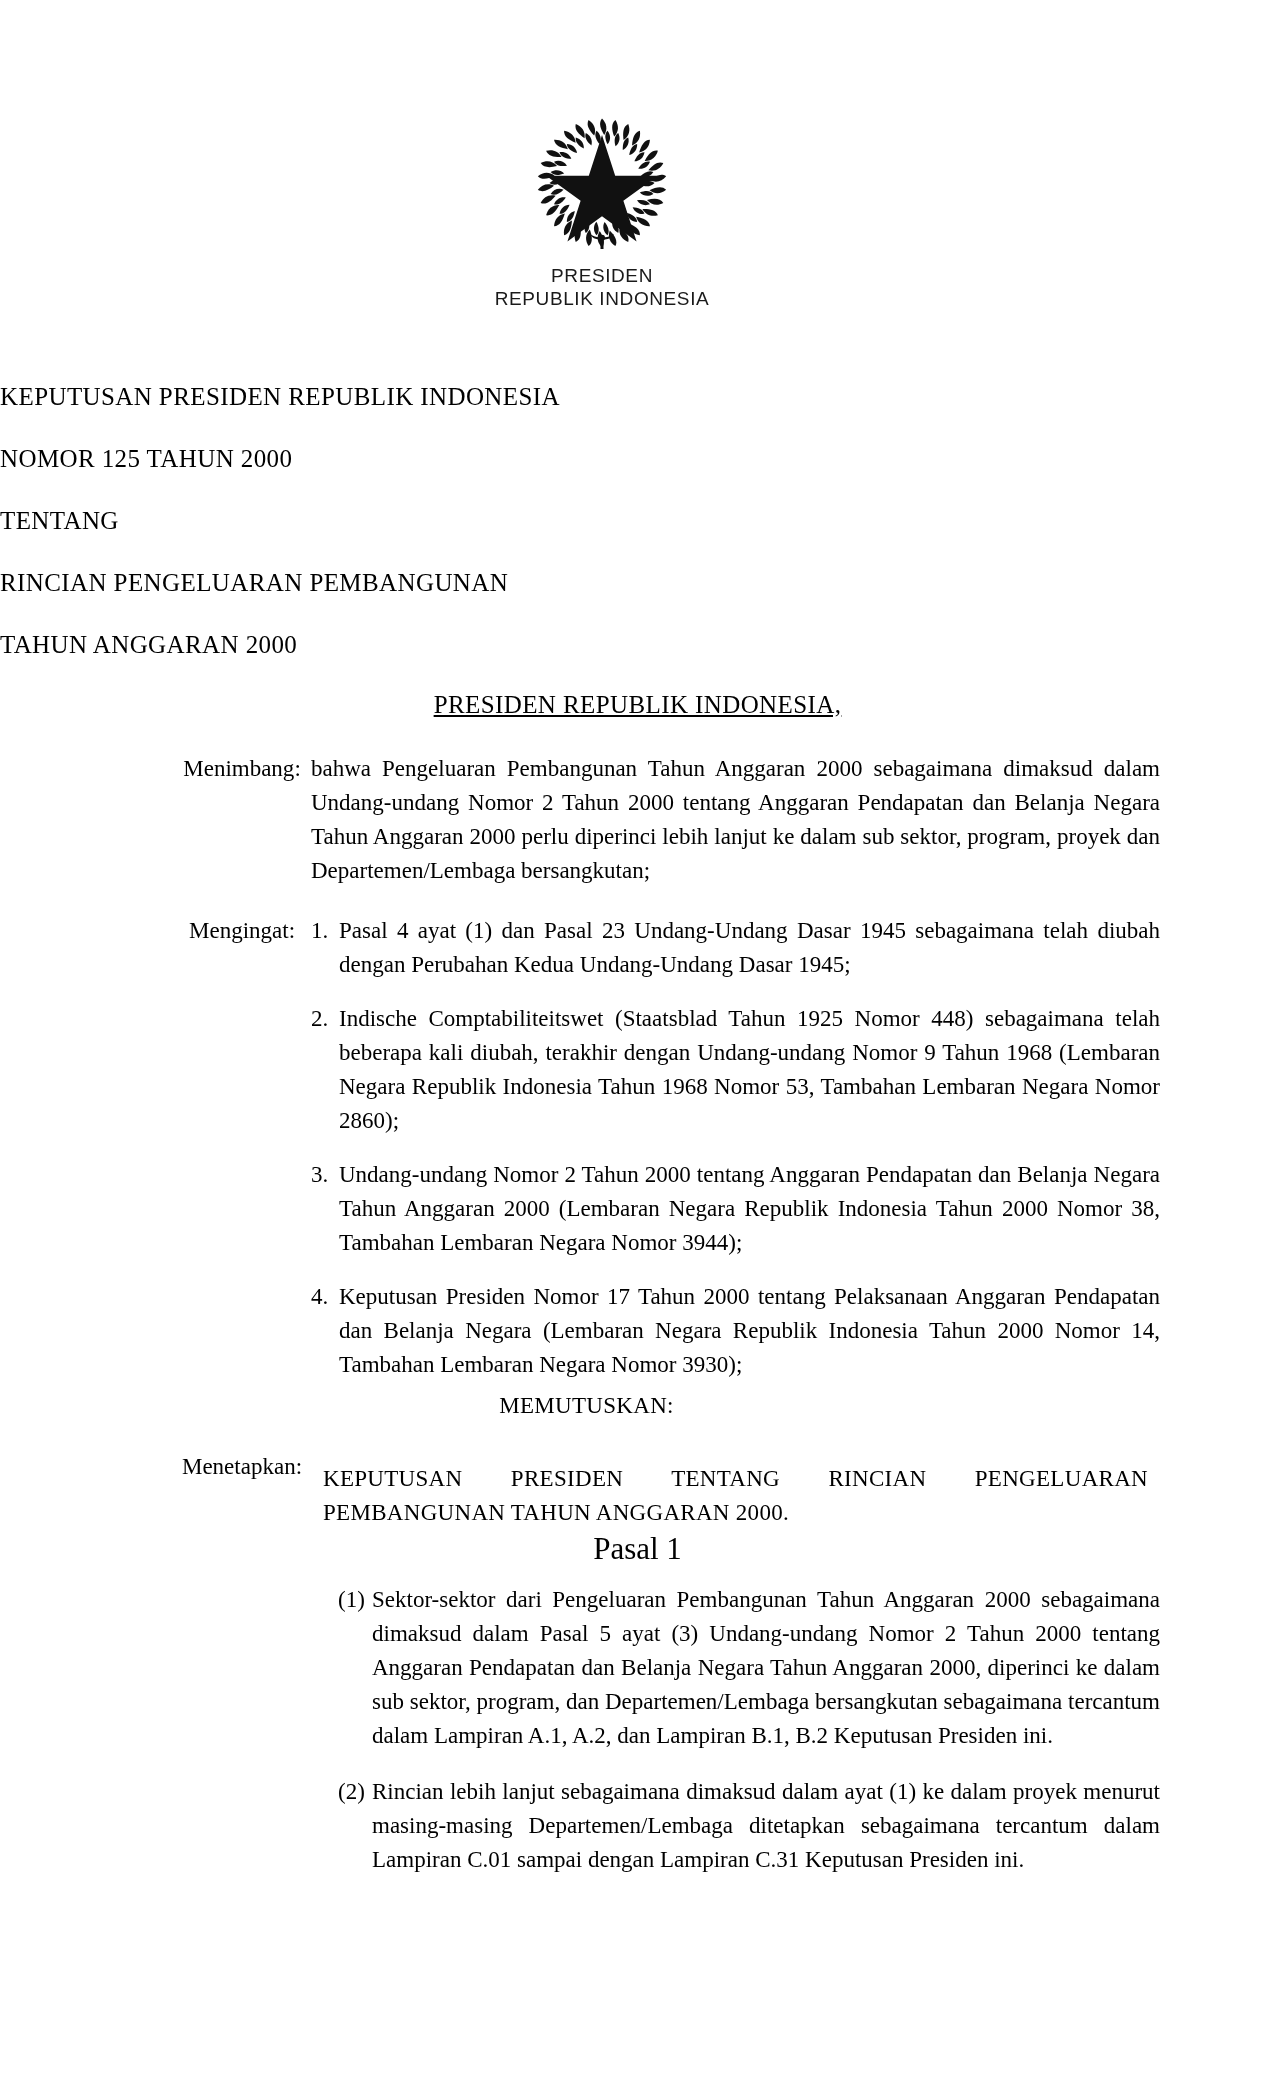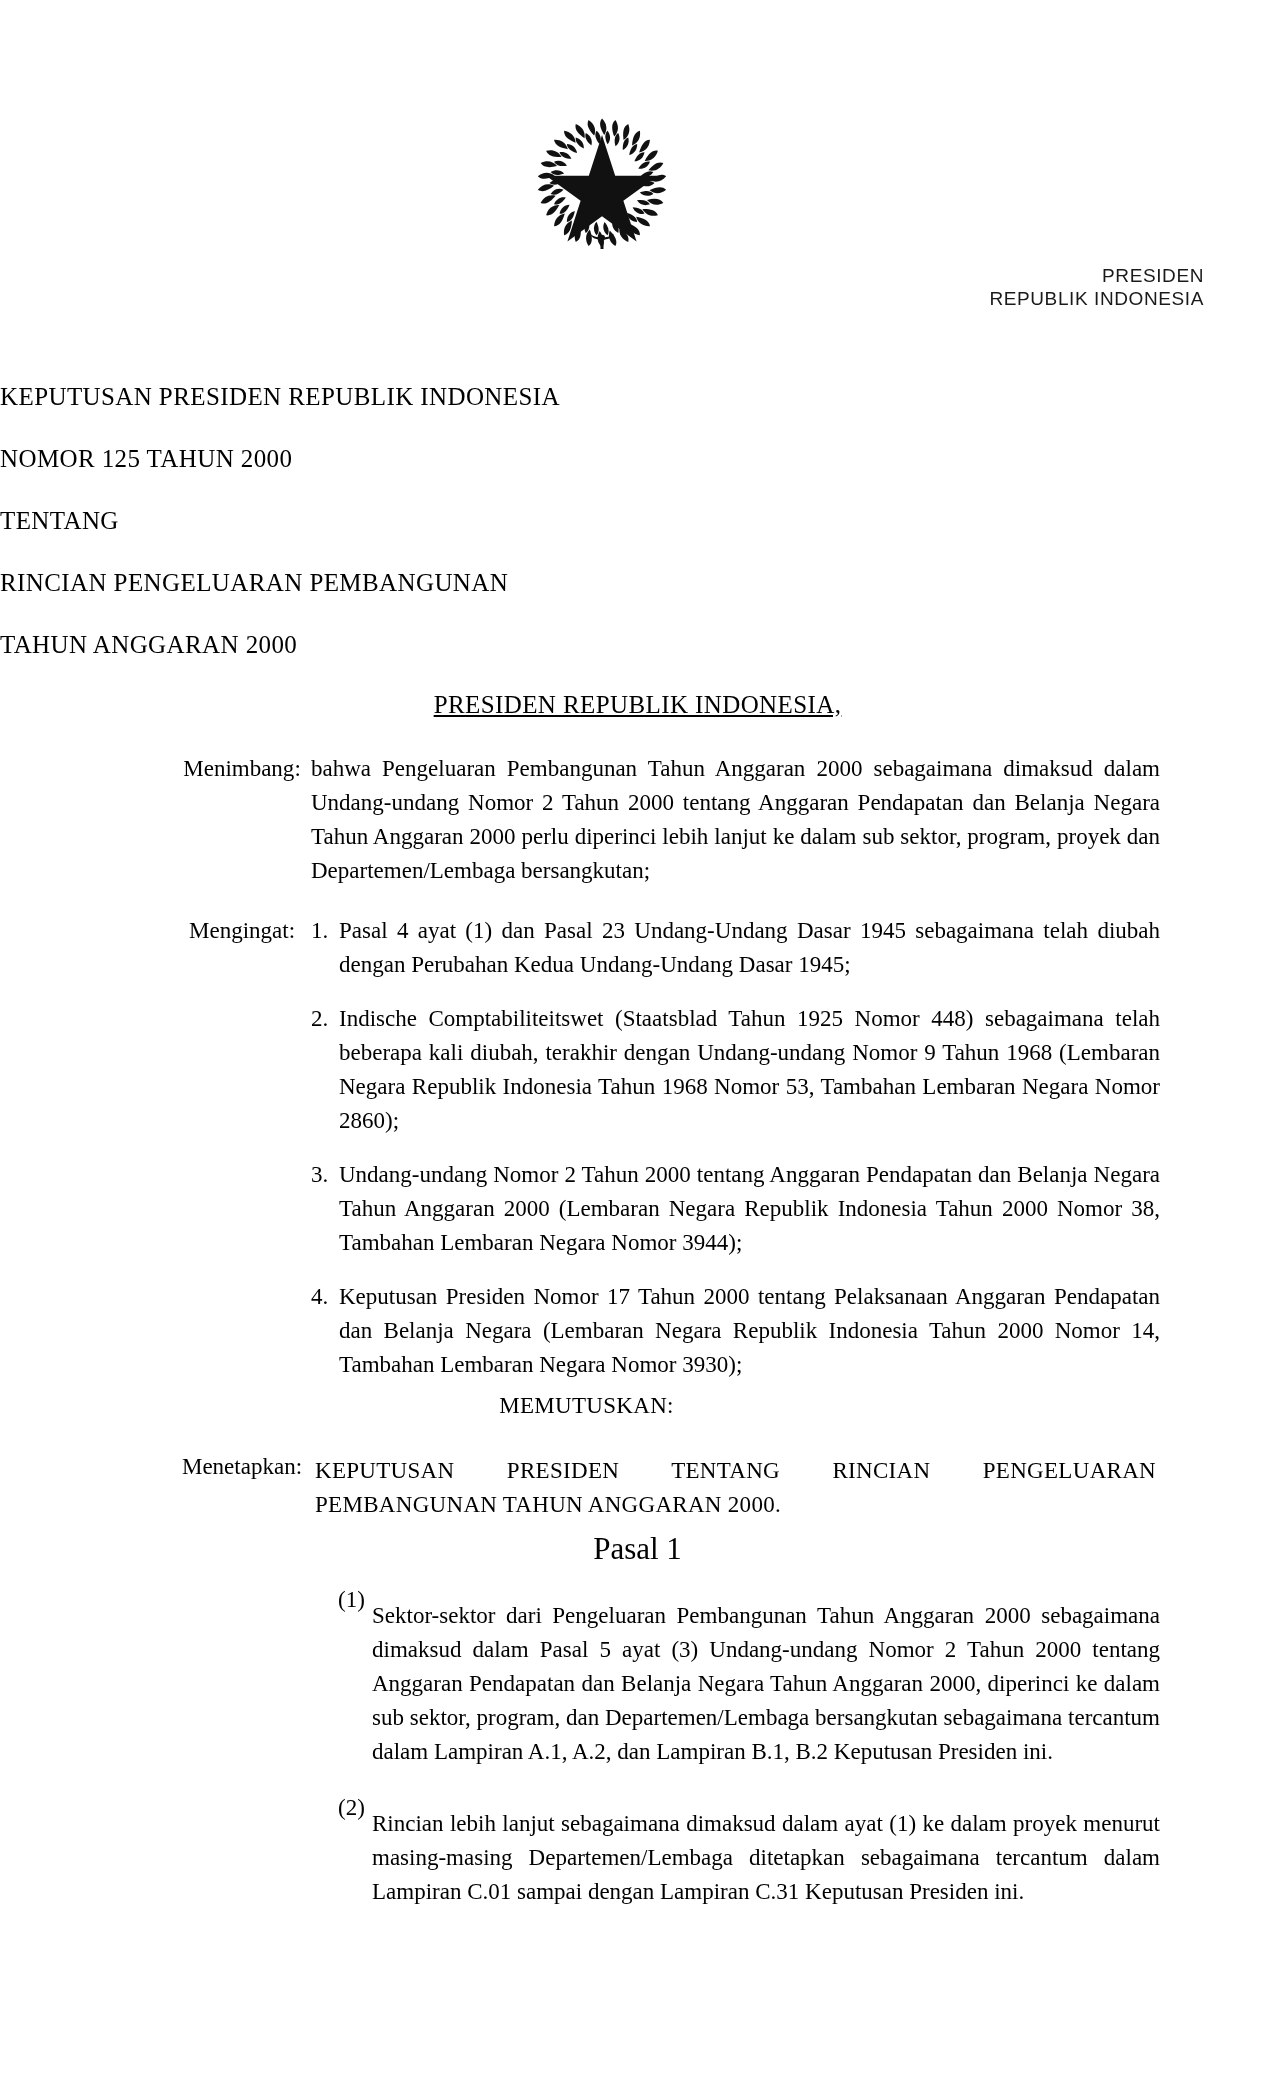--- a/index.html
+++ b/index.html
@@ -22,21 +22,21 @@
     height: 2100px;
     background: #ffffff;
   }
 
   
   .emblem-block {
     position: absolute;
     top: 108px;
     left: 0;
     width: 1204px;
-    text-align: right;
+    text-align: center;
   }
   .emblem-svg {
     display: block;
     margin: 0 auto;
     width: 150px;
     height: 150px;
   }
   .emblem-caption {
     margin-top: 6px;
     font-family: "Liberation Sans", "DejaVu Sans", sans-serif;
@@ -149,21 +149,21 @@
     top: 1450px;
     left: 175px;
     width: 985px;
   }
   .menetapkan-wrap .clause-row { margin-bottom: 0; }
   .caps-decision {
     text-align: justify;
     text-align-last: left;
     font-size: 23px;
     line-height: 34px;
-    margin: 4px;
+    margin: 12px;
     letter-spacing: 0.3px;
   }
 
   
   .pasal-heading {
     position: absolute;
     top: 1532px;
     left: 0;
     width: 1275px;
     text-align: center;
@@ -182,21 +182,21 @@
     align-items: flex-start;
     margin-bottom: 22px;
   }
   .ayat-item:last-child { margin-bottom: 0; }
   .ayat-marker {
     flex: 0 0 34px;
     width: 34px;
     font-size: 23px;
     line-height: 34px;
   }
-  .ayat-text { flex: 1 1 auto; margin-top: 16px; }
+  .ayat-text { flex: 1 1 auto; }
 </style>
 </head>
 <body>
 
 <div class="page">
 
   <div class="emblem-block">
     <span>
       <svg class="emblem-svg" viewBox="0 0 200 200" xmlns="http://www.w3.org/2000/svg" aria-hidden="true">
         <g fill="#111111">

